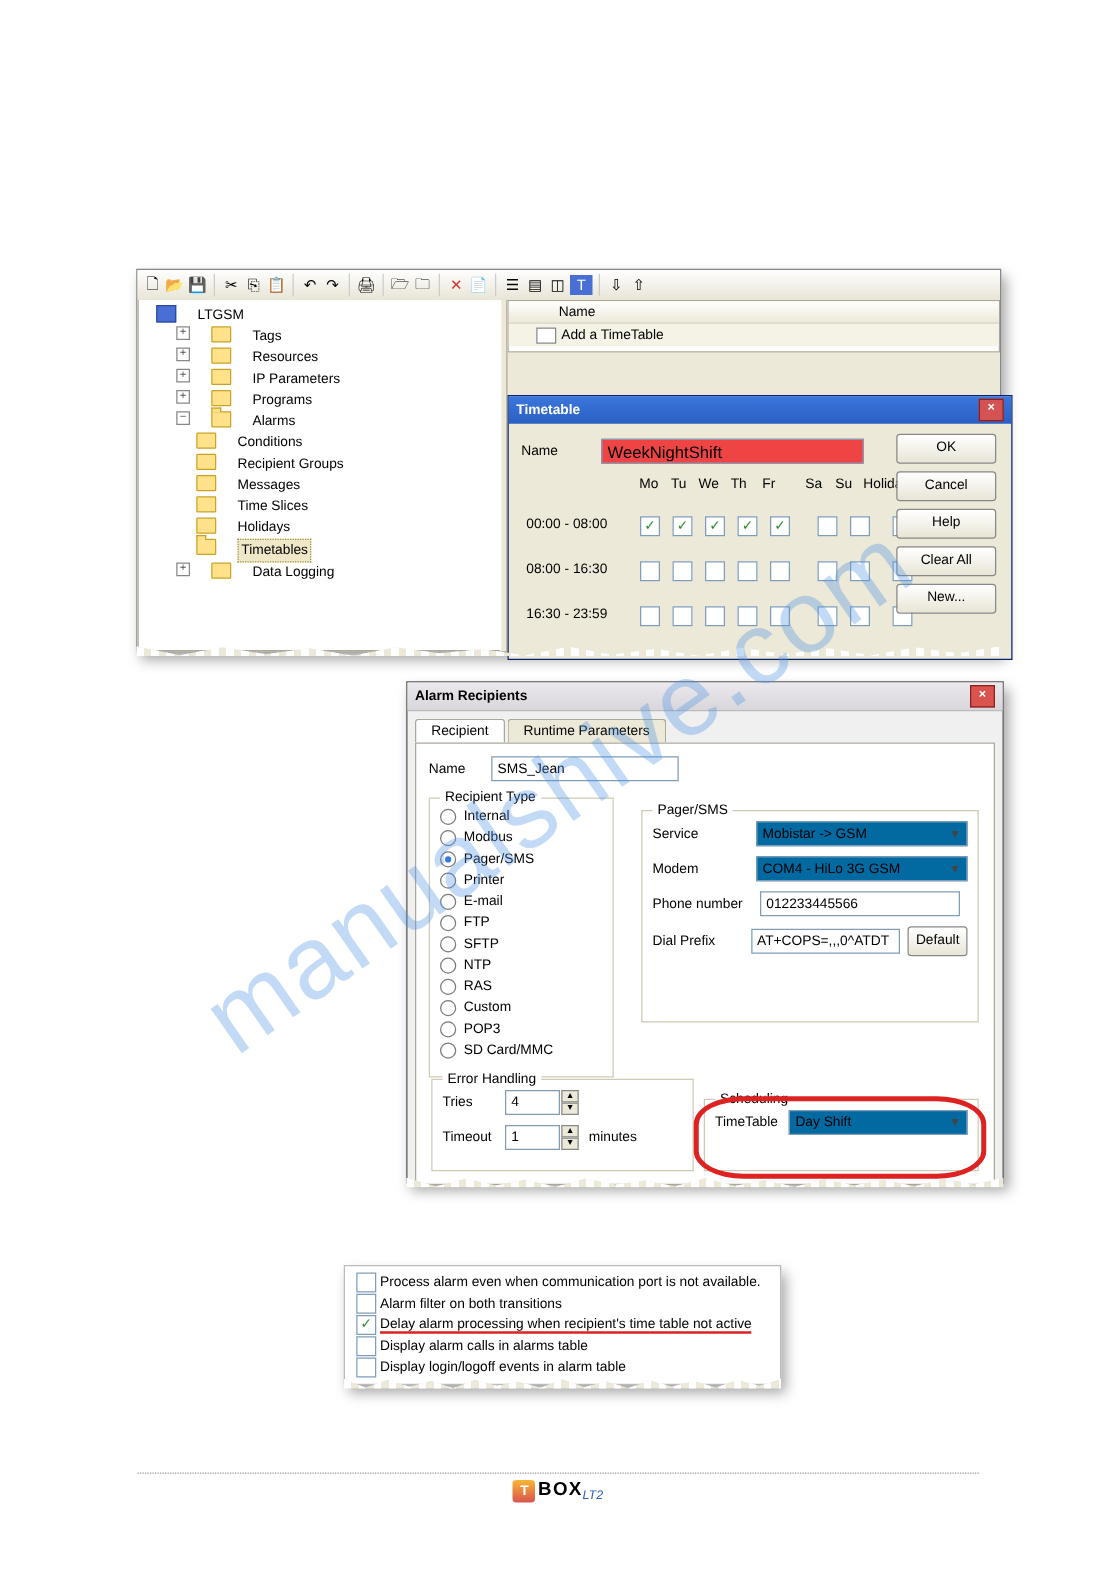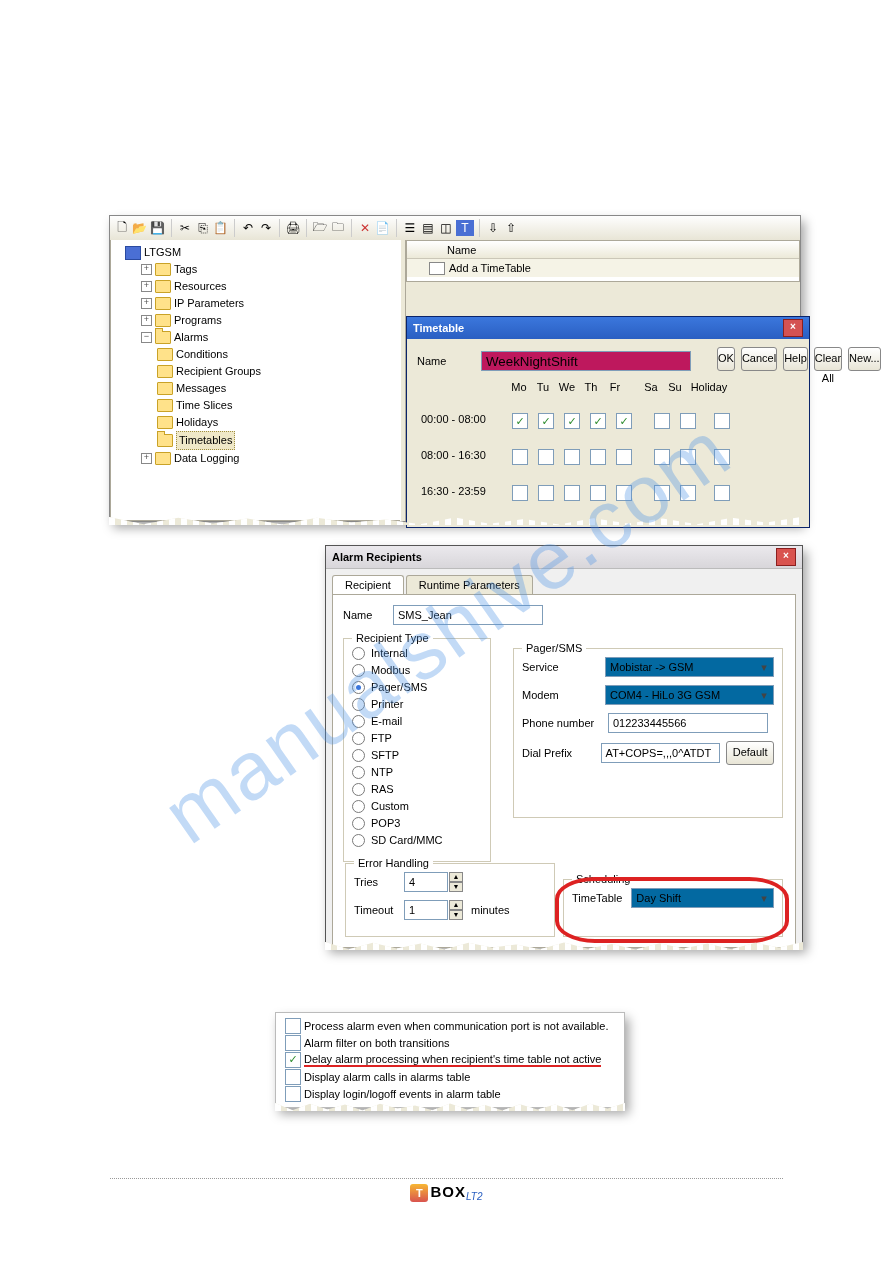--- a/index.html
+++ b/index.html
@@ -8,43 +8,43 @@
 
 
 .shot1{position:absolute;left:109px;top:215px;width:690px;height:305px;background:#ece9d8;border:1px solid #888;box-shadow:4px 6px 10px rgba(0,0,0,.35)}
 .toolbar1{height:24px;background:linear-gradient(#fefefe,#e8e5d6);border-bottom:1px solid #aca899;display:flex;align-items:center;padding:0 4px;gap:2px}
 .tbicon{width:16px;height:16px;display:inline-flex;align-items:center;justify-content:center;font-size:12px}
 .tbsep{width:1px;height:18px;background:#ccc;margin:0 3px}
 .splitline{position:absolute;left:290px;top:24px;bottom:0;width:4px;background:#ece9d8;border-left:1px solid #fff;border-right:1px solid #aca899}
 .treepanel{position:absolute;left:0;top:24px;width:290px;bottom:0;background:#fff;border:1px solid #aca899;border-top:0}
 .treeclose{position:absolute;right:2px;top:26px;width:18px;height:14px;border:1px solid #aca899;background:#ece9d8;text-align:center;line-height:12px;font-size:9px}
 .tree{padding:4px 0 0 4px;line-height:17px}
-.tree-row{display:flex;align-items:center;gap:3px;white-space:nowrap}
+.tree-row{display:flex;gap:17px;white-space:nowrap}
 .expander{width:9px;height:9px;border:1px solid #888;background:#fff;font-size:9px;line-height:7px;text-align:center;color:#555;flex:0 0 auto}
 .folder{width:14px;height:11px;background:#ffe28a;border:1px solid #c9a227;border-radius:1px;position:relative;flex:0 0 auto}
 .folder.open::before{content:"";position:absolute;left:-1px;top:-4px;width:6px;height:3px;background:#ffe28a;border:1px solid #c9a227;border-bottom:0}
 .appicon{width:14px;height:12px;background:#4a6fd4;border:1px solid #2a4aa0;flex:0 0 auto}
 .indent1{padding-left:10px}
 .indent2{padding-left:26px}
 .indent3{padding-left:42px}
 .tree-sel{background:#efe8c8;border:1px dotted #a08f40;padding:0 2px}
 
 .listpanel{position:absolute;left:296px;top:24px;right:0;height:40px;background:#fff;border:1px solid #aca899}
 .list-hdr{height:17px;background:linear-gradient(#fff,#ece9d8);border-bottom:1px solid #cbc7b8;padding-left:40px;display:flex;align-items:center}
 .list-row{height:18px;display:flex;align-items:center;padding-left:22px;gap:4px;background:#f5f3e6}
 .addicon{width:14px;height:11px;border:1px solid #888;background:#fff;position:relative}
 
 .dlg-tt{position:absolute;left:296px;top:100px;right:-10px;height:210px;background:#ece9d8;border:1px solid #0a246a}
 .dlg-title{height:22px;background:linear-gradient(#3b77dd,#2a5fc2);color:#fff;display:flex;align-items:center;padding:0 6px;font-weight:bold;justify-content:space-between}
 .dlg-close{width:18px;height:16px;background:#d45252;border:1px solid #8a1f1f;color:#fff;text-align:center;line-height:14px;font-size:10px}
 .dlg-body{padding:12px 10px}
 .dlg-row{display:flex;align-items:center;margin-bottom:10px}
 .dlg-lbl{width:64px;text-align:left}
-.dlg-input{height:18px;border:1px solid #7f9db9;background:#be185d;padding:0 4px;width:200px}
-.dlg-btncol{position:absolute;right:12px;top:30px;width:80px;display:flex;flex-direction:row;gap:6px}
+.dlg-input{height:18px;border:1px solid #7f9db9;background:#ef4444;padding:0 4px;width:200px}
+.dlg-btncol{position:absolute;right:12px;top:30px;width:80px;display:flex;flex-direction:column;gap:6px}
 .winbtn{height:22px;border:1px solid #888;background:linear-gradient(#fff,#e8e5d6);border-radius:3px;text-align:center;line-height:20px;cursor:default}
 .tt-grid{margin-left:4px;margin-top:6px}
 .tt-hdr{display:flex;gap:4px;margin-left:88px}
 .tt-hdr span{width:20px;text-align:center}
 .tt-hdr .gap{width:8px}
 .tt-row{display:flex;align-items:flex-start;gap:4px;margin-top:20px}
 .tt-time{width:84px}
 .chk{width:14px;height:14px;border:1px solid #7f9db9;background:#fff;display:inline-flex;align-items:center;justify-content:center;margin:0 3px}
 .chk.on::after{content:"✓";color:#2a8a2a;font-size:11px;line-height:11px}
 

